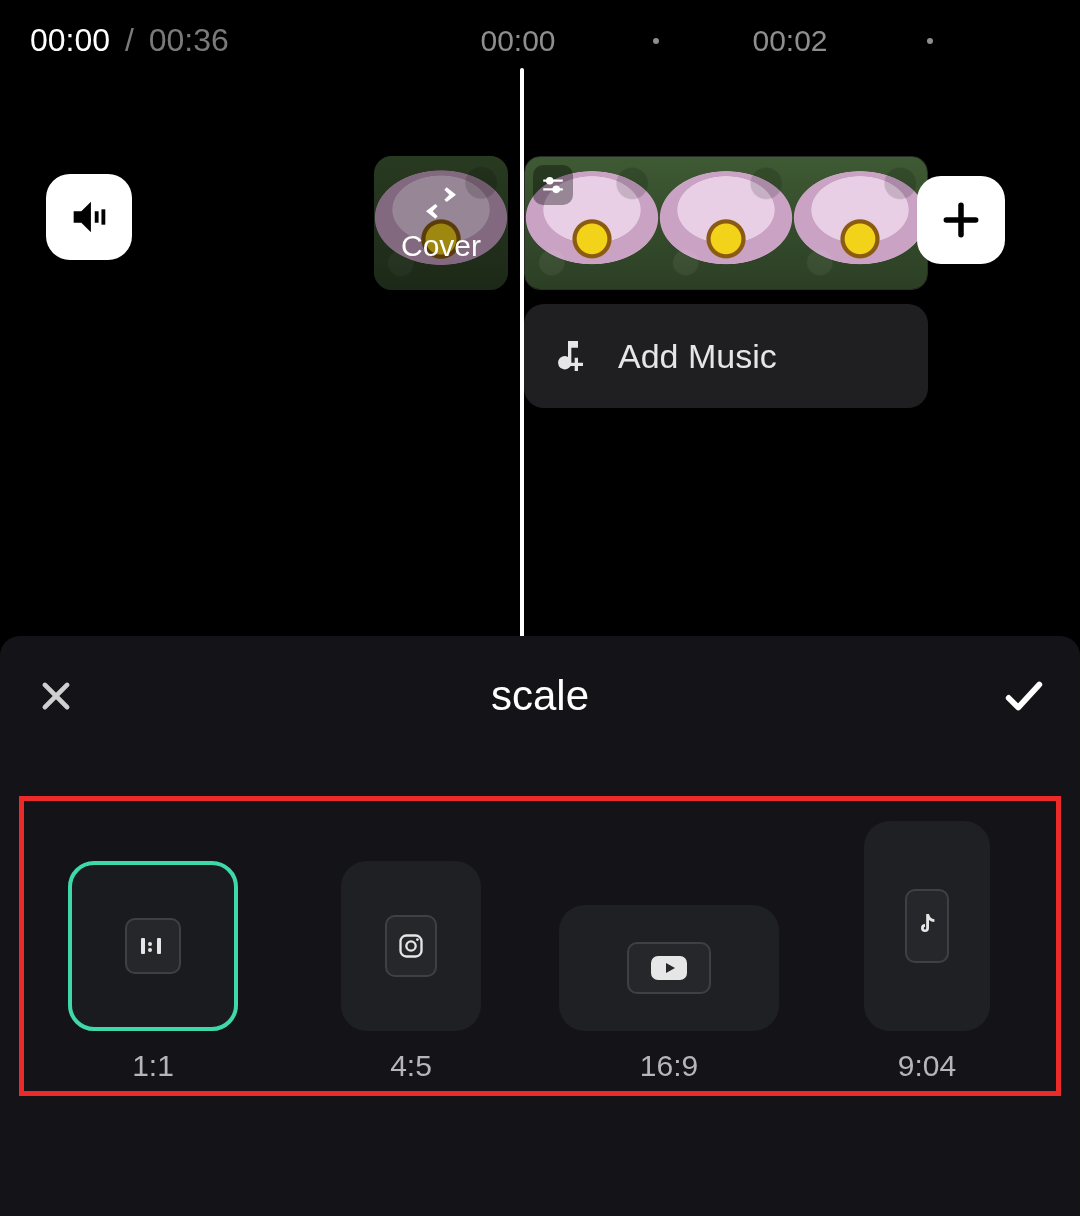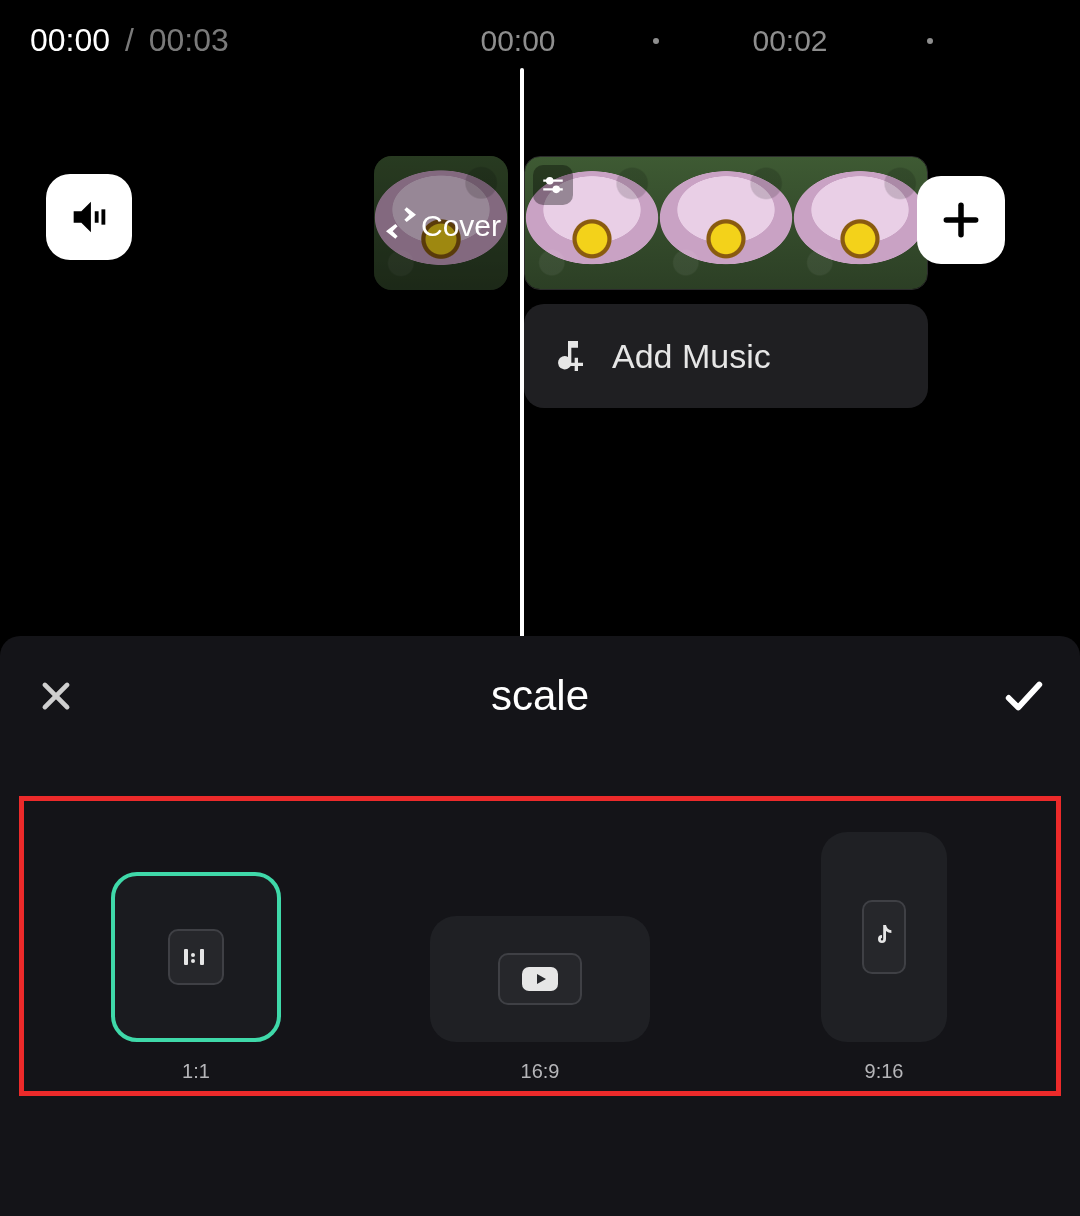--- a/index.html
+++ b/index.html
@@ -85,21 +85,21 @@
     background: #fff; border-radius: 24px;
     display: flex; align-items: center; justify-content: center;
   }
   .add-music {
     position: absolute; left: 524px; top: 304px;
     width: 404px; height: 104px;
     background: #1f1f22;
     border-radius: 20px;
     display: flex; align-items: center;
     padding: 0 24px;
-    gap: 24px;
+    gap: 30px;
   }
   .add-music-label { font-size: 34px; color:#e6e6e6; }
 
   
   .sheet {
     position: absolute; left: 0; right: 0; bottom: 0;
     height: 580px;
     background: #141418;
     border-top-left-radius: 20px;
     border-top-right-radius: 20px;
@@ -137,21 +137,21 @@
   .ratio-box.selected {
     border: 4px solid #3fd9a9;
     background: #1a1b1f;
   }
   .ratio-inner-frame {
     border: 2px solid #3f4045;
     border-radius: 10px;
     display:flex; align-items:center; justify-content:center;
     background:#26272b;
   }
-  .ratio-label { font-size: 20px; color:#b6b6b9; }
+  .ratio-label { font-size: 30px; color:#b6b6b9; }
 
   
   .flower {
     position:absolute; inset:0;
     background:
       radial-gradient(circle at 50% 62%, #f3d21a 0 14%, #8a5b10 15% 18%, transparent 19%),
       radial-gradient(ellipse 60% 42% at 50% 40%, #e9cfe6 0 60%, transparent 61%),
       radial-gradient(ellipse 70% 50% at 50% 46%, #c9a2c4 0 70%, transparent 71%),
       linear-gradient(180deg, #3e5a33 0%, #2c3f25 100%);
   }
@@ -163,21 +163,21 @@
       radial-gradient(circle at 80% 20%, rgba(0,0,0,.15) 0 10%, transparent 11%);
   }
 </style>
 </head>
 <body>
 
 <div class="time-row">
   <div class="time-left">
     <span class="current">00:00</span>
     <span class="sep">/</span>
-    <span class="total">00:03</span>
+    <span class="total">00:36</span>
   </div>
   <div class="time-ticks" id="time-ticks">
       <span class="tick-label" style="left: 518px;">00:00</span>
       <span class="tick-dot" style="left: 656px;"></span>
       <span class="tick-label" style="left: 790px; text-align: right;">00:02</span>
       <span class="tick-dot" style="left: 930px;"></span>
     </div>
 </div>
 
 <div class="playhead"></div>
@@ -185,21 +185,21 @@
 <div class="sound-btn">
   <svg width="46" height="46" viewBox="0 0 24 24" fill="#000">
     <path d="M4 9v6h4l5 5V4L8 9H4z"></path>
     <rect x="15" y="9" width="2" height="6"></rect>
     <rect x="18.5" y="8" width="2" height="8"></rect>
   </svg>
 </div>
 
 <div class="cover-tile">
   <div class="flower"></div>
-  <div style="position:absolute; inset:0; background:rgba(0,0,0,.35); display:flex; flex-direction:row; align-items:center; justify-content:center;">
+  <div style="position:absolute; inset:0; background:rgba(0,0,0,.35); display:flex; flex-direction:column; align-items:center; justify-content:center;">
     <svg width="40" height="40" viewBox="0 0 24 24" fill="#fff">
       <path d="M7 7l10 0 -3 -3 1.4 -1.4L21 7l-5.6 4.4L14 10l3-3H7zM17 17H7l3 3-1.4 1.4L3 17l5.6-4.4L10 14l-3 3h10z"></path>
     </svg>
     <span class="cover-label">Cover</span>
   </div>
 </div>
 
 <div class="clip-strip">
   <div class="clip-frame">
       <div class="flower"></div>
@@ -258,37 +258,49 @@
             <div class="ratio-inner-frame" style="width: 56px; height: 56px;">
               <svg width="30" height="20" viewBox="0 0 30 20" fill="#e6e6e6">
                 <rect x="3" y="2" width="4" height="16" rx="1"></rect>
                 <circle cx="12" cy="8" r="2"></circle>
                 <circle cx="12" cy="14" r="2"></circle>
                 <rect x="19" y="2" width="4" height="16" rx="1"></rect>
               </svg>
             </div>
           </div>
           <span class="ratio-label">1:1</span>
+        </div>
+        <div class="ratio-item">
+          <div class="ratio-box" style="width: 140px; height: 170px;">
+            <div class="ratio-inner-frame" style="width: 52px; height: 62px;">
+              <svg width="28" height="28" viewBox="0 0 24 24" fill="none" stroke="#e6e6e6" stroke-width="2">
+                <rect x="3" y="3" width="18" height="18" rx="5"></rect>
+                <circle cx="12" cy="12" r="4"></circle>
+                <circle cx="17.5" cy="6.5" r="1.2" fill="#e6e6e6" stroke="none"></circle>
+              </svg>
+            </div>
+          </div>
+          <span class="ratio-label">4:5</span>
         </div>
         <div class="ratio-item">
           <div class="ratio-box" style="width: 220px; height: 126px;">
             <div class="ratio-inner-frame" style="width: 84px; height: 52px;">
               <svg width="40" height="28" viewBox="0 0 40 28">
                 <rect x="2" y="2" width="36" height="24" rx="7" fill="#e6e6e6"></rect>
                 <polygon points="17,9 17,19 26,14" fill="#26272b"></polygon>
               </svg>
             </div>
           </div>
           <span class="ratio-label">16:9</span>
         </div>
         <div class="ratio-item">
           <div class="ratio-box" style="width: 126px; height: 210px;">
             <div class="ratio-inner-frame" style="width: 44px; height: 74px;">
               <svg width="24" height="28" viewBox="0 0 24 28" fill="#e6e6e6">
                 <path d="M14 2v14a4 4 0 1 1-4-4v3a1.2 1.2 0 1 0 1.2 1.2V2H14zM14 2c.6 3 2.6 5 5.4 5.3V10c-2 0-3.9-.7-5.4-1.9"></path>
               </svg>
             </div>
           </div>
-          <span class="ratio-label">9:16</span>
+          <span class="ratio-label">9:04</span>
         </div>
       </div>
   </div>
 </div>
 
 </body></html>

